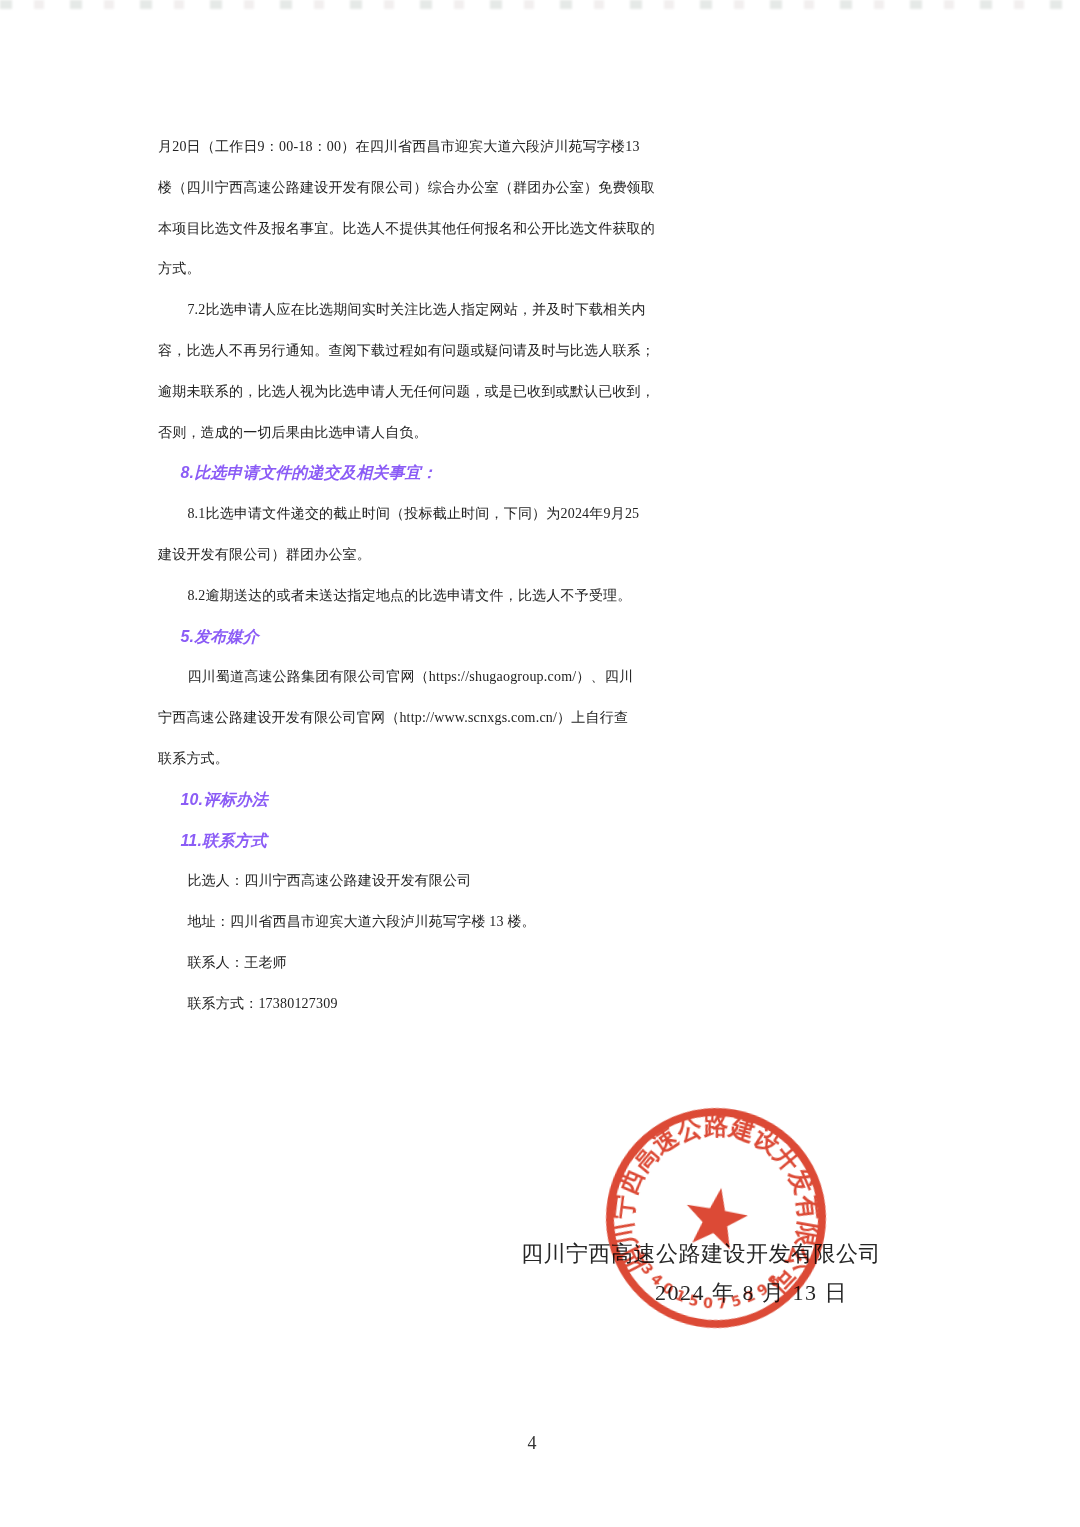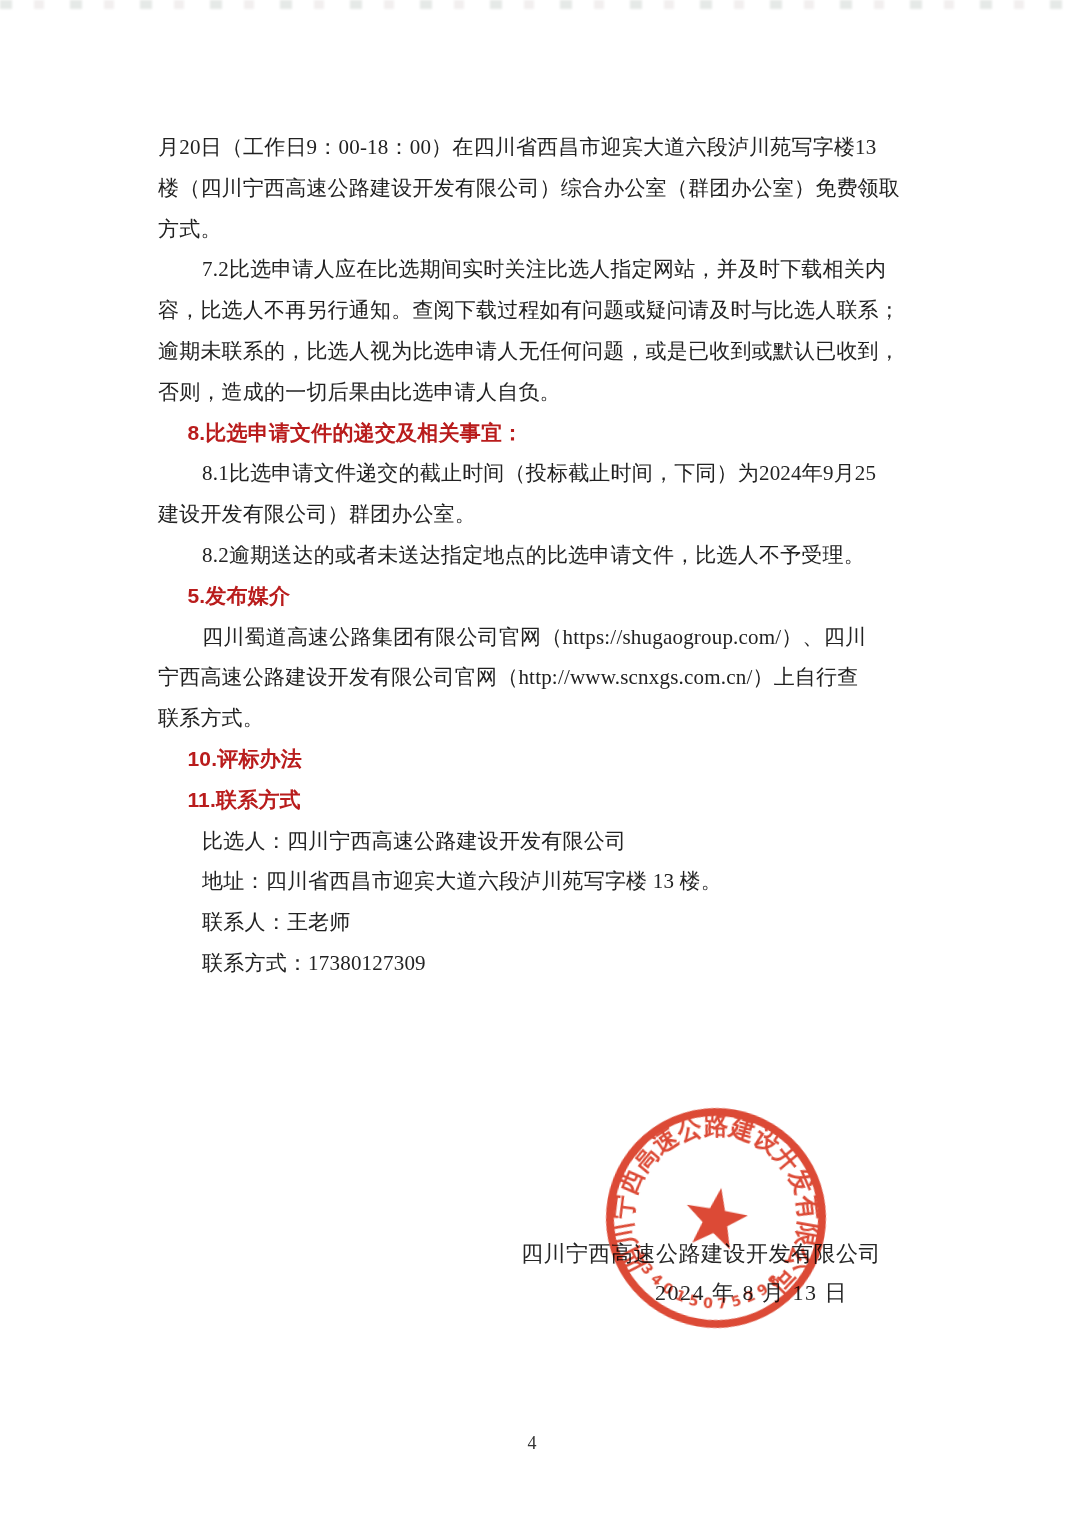--- a/index.html
+++ b/index.html
@@ -25,32 +25,33 @@
         rgba(255,255,255,0) 44px 70px);
     filter: blur(1px);
   }
   .doc {
     position: absolute;
     left: 158px;
     top: 127px;
     width: 766px;
   }
   .ln {
-    font-size: 21px;
+    font-size: 14px;
     line-height: 40.8px;
     letter-spacing: 0.2px;
     white-space: nowrap;
   }
   .indent { text-indent: 2.1em; }
   .head {
     text-indent: 1.4em;
     font-weight: bold;
     font-family: "Liberation Sans", "DejaVu Sans", sans-serif;
-    font-size: 21px;
-    color: #b91c1c;
+    font-size: 16px;
+    color: #8b5cf6;
+    font-style: italic;
   }
   .sig-company {
     position: absolute;
     left: 521px;
     top: 1239px;
     font-size: 22px;
     letter-spacing: 0.5px;
     color: #262626;
     white-space: nowrap;
     z-index: 1;
@@ -102,20 +103,21 @@
 </head>
 <body>
 
 <div class="page">
 
   <div class="top-smudge"></div>
 
   <div class="doc">
     <div class="ln">月20日（工作日9：00-18：00）在四川省西昌市迎宾大道六段泸川苑写字楼13</div>
     <div class="ln">楼（四川宁西高速公路建设开发有限公司）综合办公室（群团办公室）免费领取</div>
+    <div class="ln">本项目比选文件及报名事宜。比选人不提供其他任何报名和公开比选文件获取的</div>
     <div class="ln">方式。</div>
     <div class="ln indent">7.2比选申请人应在比选期间实时关注比选人指定网站，并及时下载相关内</div>
     <div class="ln">容，比选人不再另行通知。查阅下载过程如有问题或疑问请及时与比选人联系；</div>
     <div class="ln">逾期未联系的，比选人视为比选申请人无任何问题，或是已收到或默认已收到，</div>
     <div class="ln">否则，造成的一切后果由比选申请人自负。</div>
     <div class="ln head">8.比选申请文件的递交及相关事宜：</div>
     <div class="ln indent">8.1比选申请文件递交的截止时间（投标截止时间，下同）为2024年9月25</div>
     <div class="ln">建设开发有限公司）群团办公室。</div>
     <div class="ln indent">8.2逾期送达的或者未送达指定地点的比选申请文件，比选人不予受理。</div>
     <div class="ln head">5.发布媒介</div>

